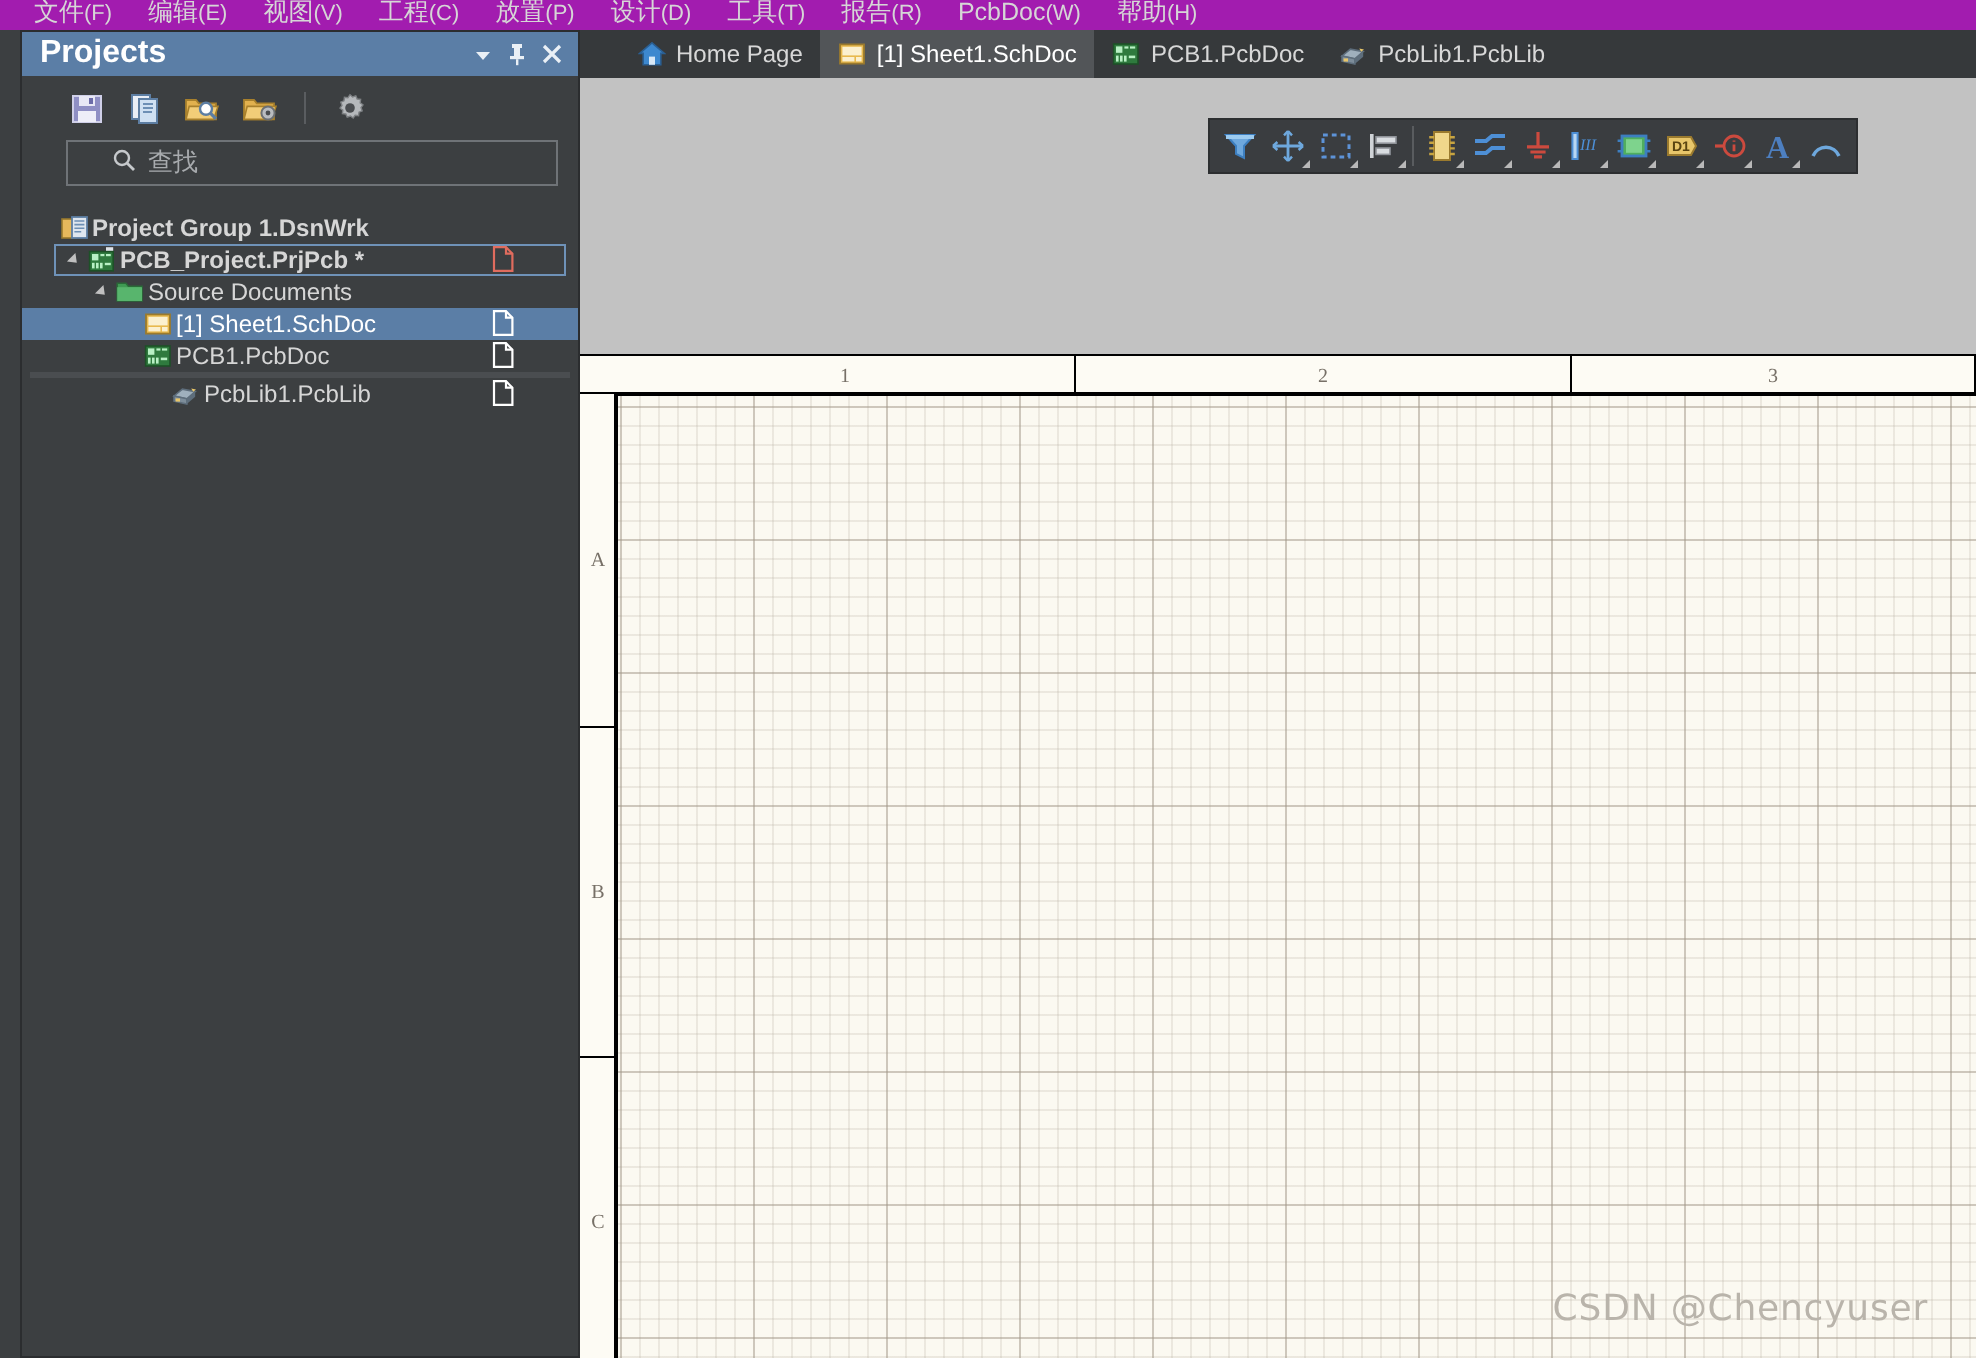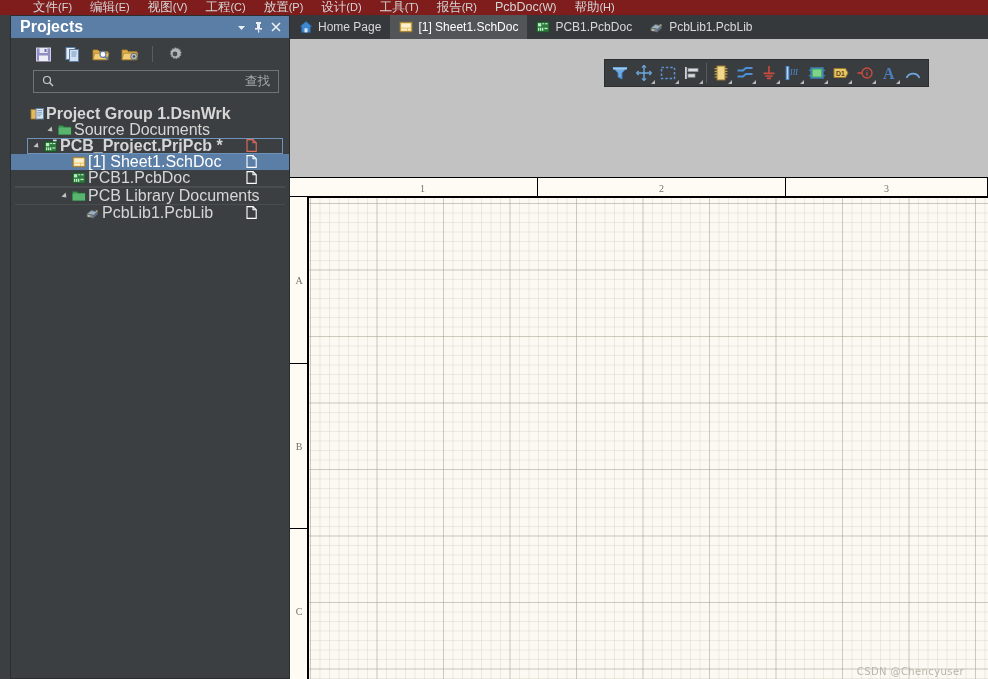--- a/index.html
+++ b/index.html
@@ -7,23 +7,23 @@
     width: 988px; height: 679px;
     background: #3c3f41;
     font-family: "Liberation Sans", sans-serif;
     overflow: hidden;
   }
   #app { position: relative; width: 988px; height: 679px; }
 
   
   .menubar {
     position: absolute; top: 0; left: 0; width: 988px; height: 15px;
-    background: #7f1d1d;
+    background: #a21caf;
     display: flex; align-items: flex-end;
-    padding-left: 24px;
+    padding-left: 8px;
     overflow: hidden;
   }
   .menu-item {
     color: #d6d6d6; font-size: 12.5px;
     padding: 0 9px 1px 9px;
     white-space: nowrap;
     line-height: 14px;
   }
   .menu-item .mn { font-size: 11px; }
 
@@ -64,34 +64,34 @@
   }
   .ptool { width: 20px; height: 20px; display:flex; align-items:center; justify-content:center; }
   .ptool-sep { width: 1px; height: 16px; background: #5a5d60; margin: 0 3px; }
 
   
   .searchwrap { padding: 0 10px 0 22px; flex: none; }
   .searchbox {
     height: 23px; background: #3c3f41;
     border: 1px solid #6f7377;
     display: flex; align-items: center;
-    padding: 0 8px; gap: 6px; justify-content: space-between;
+    padding: 0 22px; gap: 6px;
   }
   .search-ph { color: #a8abae; font-size: 12.5px; }
 
   
   .tree {
     flex: 1; margin: 13px 0 0 0;
     overflow: hidden; position: relative;
   }
   .tnode {
     height: 16px; display: flex; align-items: center;
     position: relative; white-space: nowrap;
   }
-  .tnode .tw { color: #d6d6d6; font-size: 16px; line-height: 16px; }
+  .tnode .tw { color: #d6d6d6; font-size: 12px; line-height: 16px; }
   .tnode.bold .tw { font-weight: bold; }
   .tnode.sel { background: #5b7ea6; }
   .tnode.sel .tw { color: #ffffff; }
   .tri {
     width: 11px; height: 16px;
     display: inline-flex; align-items: center; justify-content: center;
     flex: none;
   }
   .tri i {
     width: 0; height: 0;
@@ -110,21 +110,21 @@
 
   
   .editor {
     position: absolute; left: 290px; top: 15px;
     width: 698px; height: 664px;
     background: #3c3f41;
   }
   .tabstrip {
     height: 24px; background: #36393b;
     display: flex; align-items: stretch;
-    padding-left: 0;
+    padding-left: 20px;
   }
   .tab {
     display: flex; align-items: center; gap: 5px;
     padding: 0 9px; color: #d8d8d8; font-size: 12px;
     white-space: nowrap;
   }
   .tab.active { background: #525558; color: #ffffff; }
   .tabicon { width: 14px; height: 14px; display:flex; align-items:center; justify-content:center; flex:none;}
 
   .canvas-area {
@@ -188,22 +188,22 @@
       linear-gradient(to bottom, rgba(180,172,158,0.22) 1px, transparent 1px),
       #fbf9f1;
     background-size: 66.5px 66.5px, 66.5px 66.5px, 9.5px 9.5px, 9.5px 9.5px, 100% 100%;
     background-position: 2px 0, 0 5px, 2px 0, 0 5px, 0 0;
     border-top: 1px solid #000;
   }
   .sheet-leftline {
     position: absolute; left: 0; top: 0; bottom: 0; width: 1px; background: #000;
   }
   .watermark {
-    position: absolute; right: 24px; bottom: 2px;
-    color: #b9b4ab; font-size: 10px;
+    position: absolute; right: 24px; bottom: 14px;
+    color: #b9b4ab; font-size: 18px;
     font-family: "DejaVu Sans", sans-serif;
     letter-spacing: 0.4px;
   }
 </style>
 </head>
 <body>
 
 <div id="app">
 
   <div class="menubar" id="menubar">
@@ -302,32 +302,20 @@
             <span class="tri"></span>
             <span class="ticon">
               <svg width="14" height="14" viewBox="0 0 14 14">
                 <rect x="1" y="2.5" width="7" height="9.5" fill="#e6b85c" stroke="#9a7a2e" stroke-width="0.8"></rect>
                 <rect x="6" y="1.5" width="7.5" height="10.5" fill="#dfe6ef" stroke="#5d7ea3" stroke-width="0.9"></rect>
                 <path d="M7.2 3.5h5 M7.2 5.3h5 M7.2 7.1h5 M7.2 8.9h3.4" stroke="#6d8fb5" stroke-width="0.8"></path>
               </svg>
             </span>
             <span class="tw">Project Group 1.DsnWrk</span>
           </div>
-          <div class="tnode" style="padding-left: 34px;">
-            <span class="tri">
-              <i></i>
-            </span>
-            <span class="ticon">
-              <svg width="14" height="14" viewBox="0 0 14 14">
-                <path d="M0.6 2.6 h4.4 l1.2 1.5 H13 v7.4 H0.6Z" fill="#3f9a53" stroke="#2a6a38" stroke-width="0.8"></path>
-                <path d="M0.6 4.6 H13 v6.9 H0.6Z" fill="#58b56d"></path>
-              </svg>
-            </span>
-            <span class="tw">Source Documents</span>
-          </div>
           <div class="tnode bold" style="padding-left: 20px; position: relative;">
             <span class="tri">
               <i></i>
             </span>
             <span class="ticon">
               <svg width="14" height="14" viewBox="0 0 14 14">
                 <path d="M9 0.6 h3.6 v2.2 H9Z" fill="#dfe3e8"></path>
                 <rect x="0.8" y="2.8" width="11.8" height="9.6" fill="#2f7a3e" stroke="#1d5127" stroke-width="0.8"></rect>
                 <rect x="2" y="4" width="3.2" height="3.2" fill="#b8f0c4"></rect>
                 <rect x="6.2" y="4" width="2" height="1.1" fill="#b8f0c4"></rect>
@@ -339,20 +327,32 @@
               </svg>
             </span>
             <span class="tw">PCB_Project.PrjPcb *</span>
             <span class="tdoc">
               <svg width="12" height="14" viewBox="0 0 12 14">
                 <path d="M1 0.6 h6 l3.2 3.2 V12.4 H1Z" fill="none" stroke="#e06c5e" stroke-width="1.1"></path>
                 <path d="M7 0.6 V3.8 H10.2" fill="none" stroke="#e06c5e" stroke-width="1.1"></path>
               </svg>
             </span>
             <span class="focus-outline" style="top: 0px;"></span>
+          </div>
+          <div class="tnode" style="padding-left: 34px;">
+            <span class="tri">
+              <i></i>
+            </span>
+            <span class="ticon">
+              <svg width="14" height="14" viewBox="0 0 14 14">
+                <path d="M0.6 2.6 h4.4 l1.2 1.5 H13 v7.4 H0.6Z" fill="#3f9a53" stroke="#2a6a38" stroke-width="0.8"></path>
+                <path d="M0.6 4.6 H13 v6.9 H0.6Z" fill="#58b56d"></path>
+              </svg>
+            </span>
+            <span class="tw">Source Documents</span>
           </div>
           <div class="tnode sel" style="padding-left: 48px;">
             <span class="tri"></span>
             <span class="ticon">
               <svg width="14" height="14" viewBox="0 0 14 14">
                 <rect x="1" y="2.2" width="12" height="9.6" fill="#e8b94e" stroke="#9a7a2e" stroke-width="0.9"></rect>
                 <rect x="2.2" y="3.4" width="9.6" height="4.3" fill="#fbf0cf"></rect>
                 <rect x="2.2" y="8.5" width="6" height="2.2" fill="#fbf0cf"></rect>
                 <rect x="9" y="8.5" width="2.8" height="2.2" fill="#fbf0cf"></rect>
               </svg>
@@ -382,32 +382,20 @@
             <span class="tw">PCB1.PcbDoc</span>
             <span class="tdoc">
               <svg width="12" height="14" viewBox="0 0 12 14">
                 <path d="M1 0.6 h6 l3.2 3.2 V12.4 H1Z" fill="none" stroke="#ffffff" stroke-width="1.1"></path>
                 <path d="M7 0.6 V3.8 H10.2" fill="none" stroke="#ffffff" stroke-width="1.1"></path>
               </svg>
             </span>
           </div>
           <div style="height: 1px; background: rgb(74, 77, 80); margin: 0px 4px;"></div>
           <div style="height: 1px; background: rgb(74, 77, 80); margin: 0px 4px;"></div>
-          <div class="tnode" style="padding-left: 48px;">
-            <span class="tri">
-              <i></i>
-            </span>
-            <span class="ticon">
-              <svg width="14" height="14" viewBox="0 0 14 14">
-                <path d="M0.6 2.6 h4.4 l1.2 1.5 H13 v7.4 H0.6Z" fill="#3f9a53" stroke="#2a6a38" stroke-width="0.8"></path>
-                <path d="M0.6 4.6 H13 v6.9 H0.6Z" fill="#58b56d"></path>
-              </svg>
-            </span>
-            <span class="tw">PCB Library Documents</span>
-          </div>
           <div style="height: 1px; background: rgb(74, 77, 80); margin: 0px 4px;"></div>
           <div class="tnode" style="padding-left: 62px;">
             <span class="tri"></span>
             <span class="ticon">
               <svg width="14" height="14" viewBox="0 0 14 14">
                 <path d="M1 8 l4.2-3.4 6.4 1.2 -4.2 3.6Z" fill="#9fb0bd" stroke="#5e6e7c" stroke-width="0.8"></path>
                 <path d="M1 8 v2.6 l6.4 1.4 V9.4Z" fill="#7d8d9a" stroke="#5e6e7c" stroke-width="0.8"></path>
                 <path d="M7.4 9.4 l4.2-3.6 v2.6 l-4.2 3.6Z" fill="#5e6e7c"></path>
                 <path d="M1.8 9.2 h2.2 v1.6 H1.8Z" fill="#e8c66a"></path>
                 <path d="M9.6 4.2 l2.4 .5 -1.4 1.2Z" fill="#e8c66a"></path>

